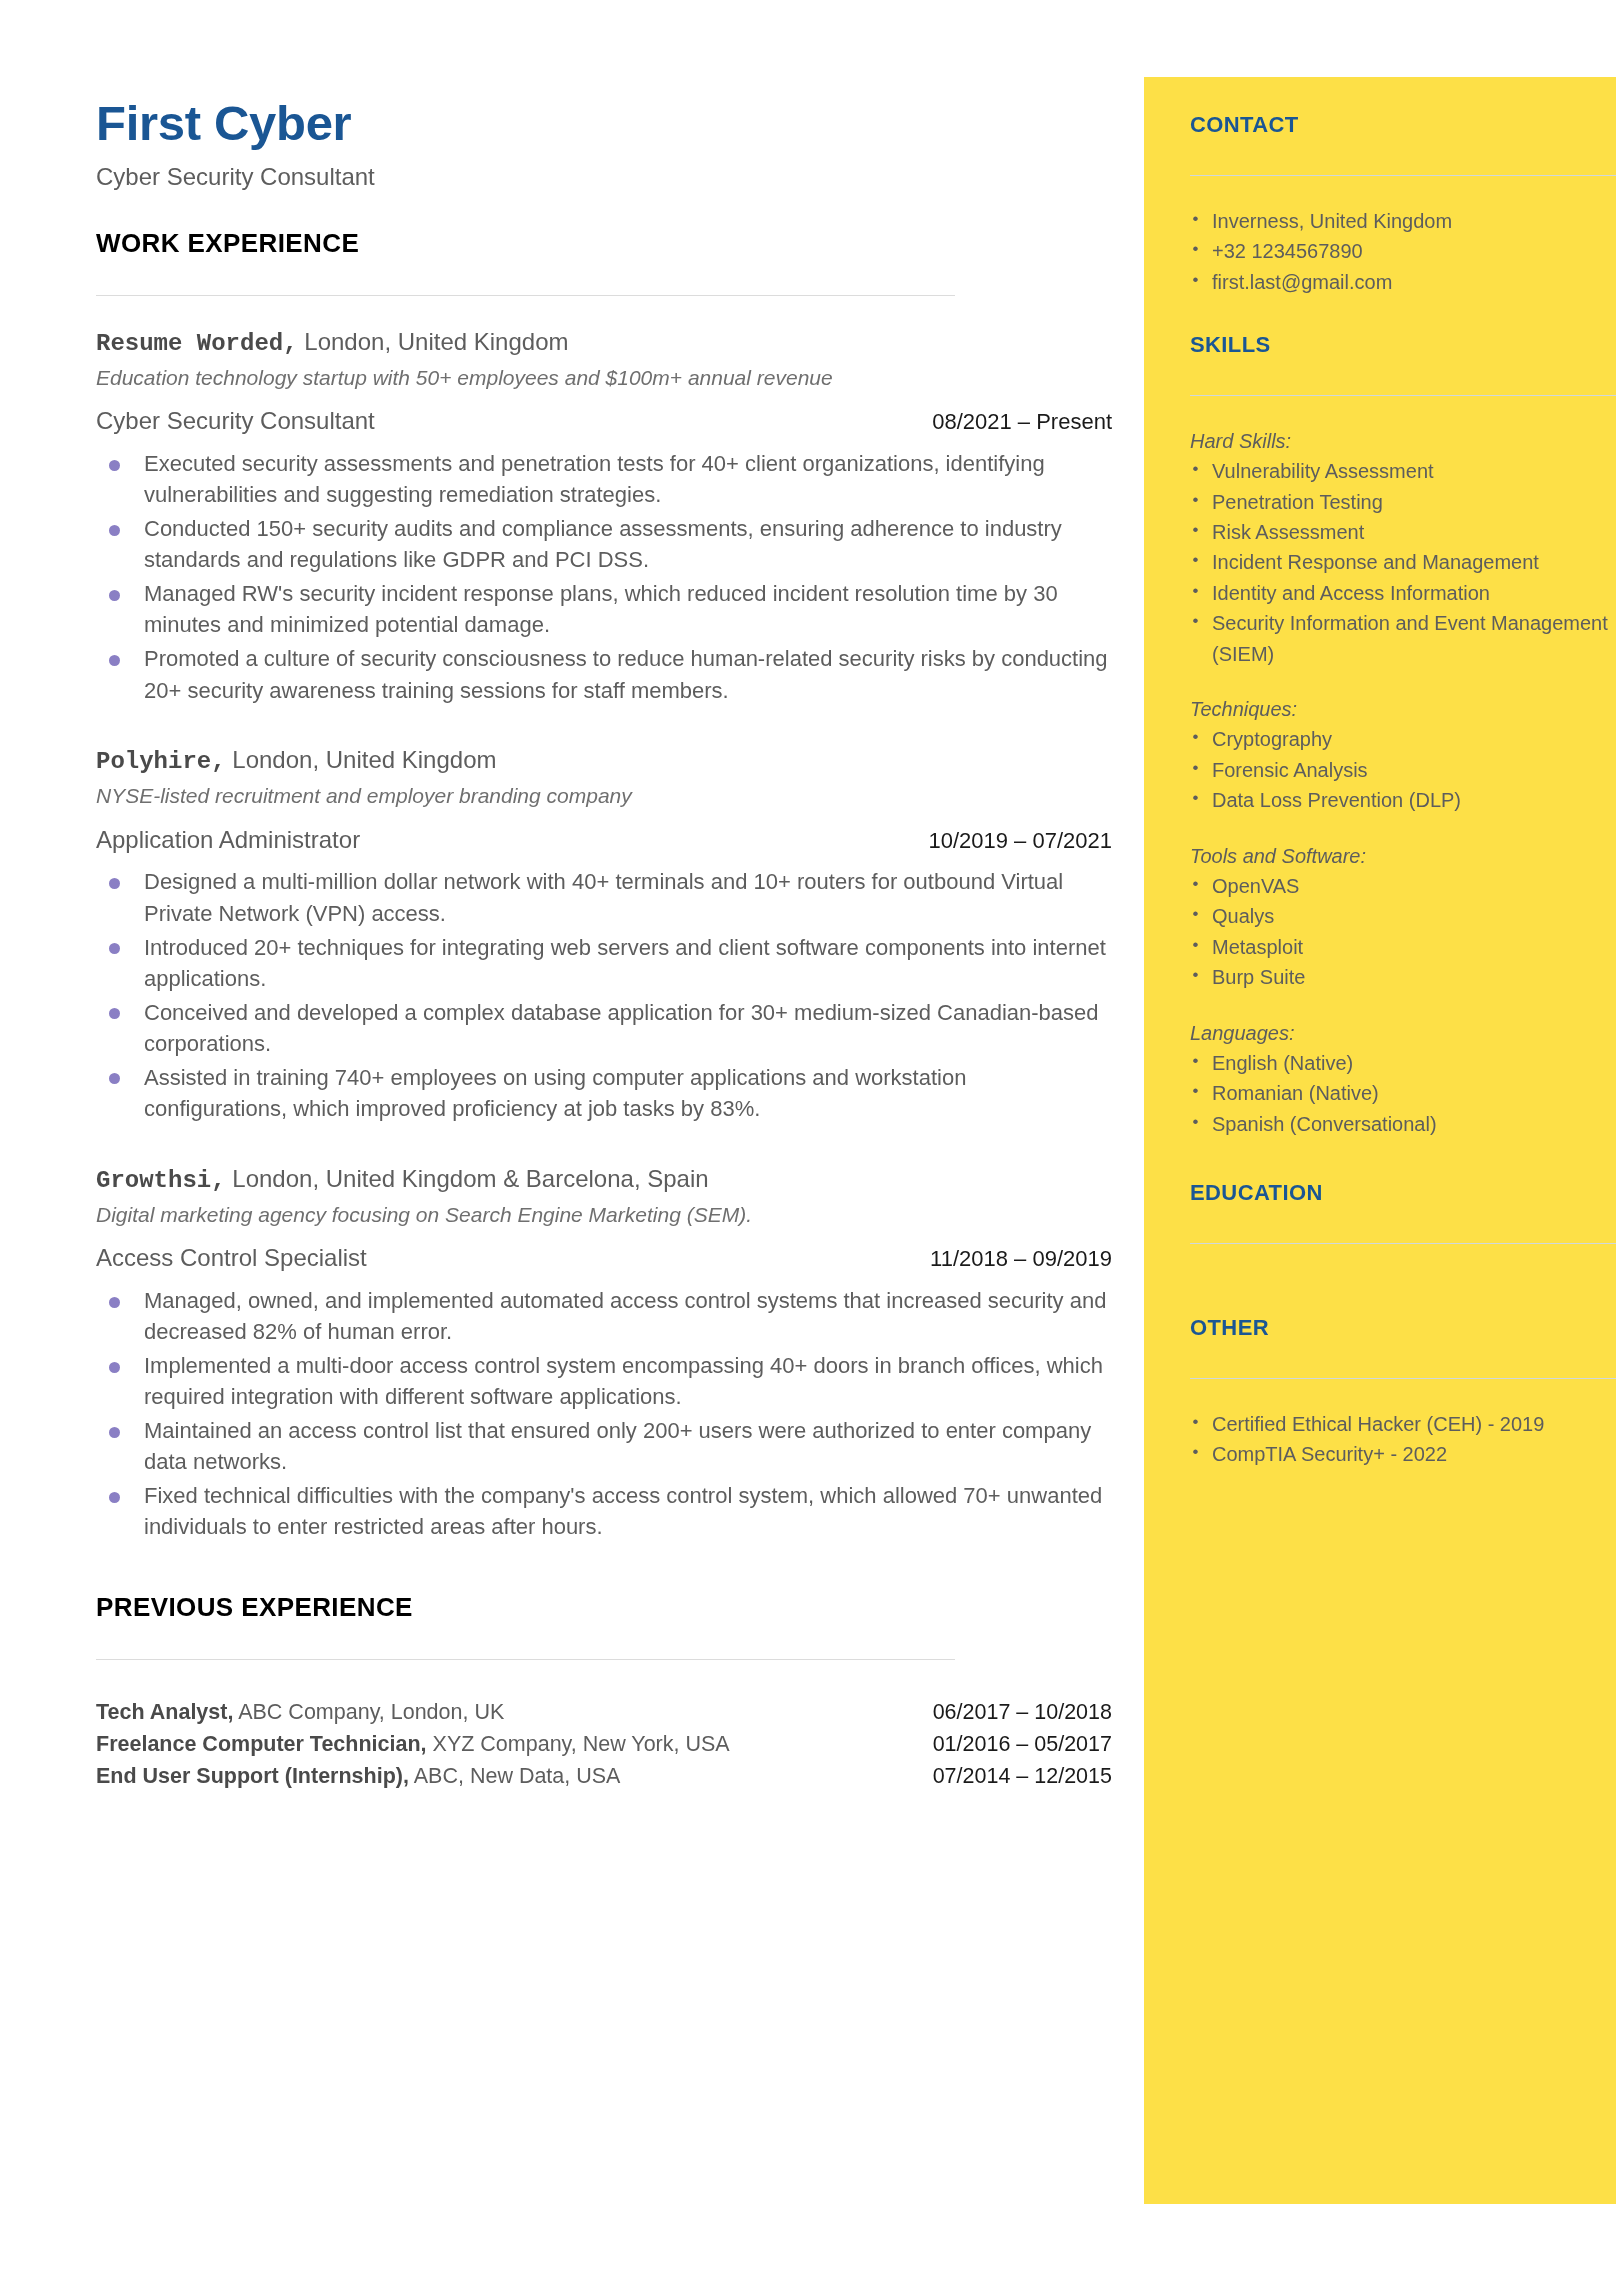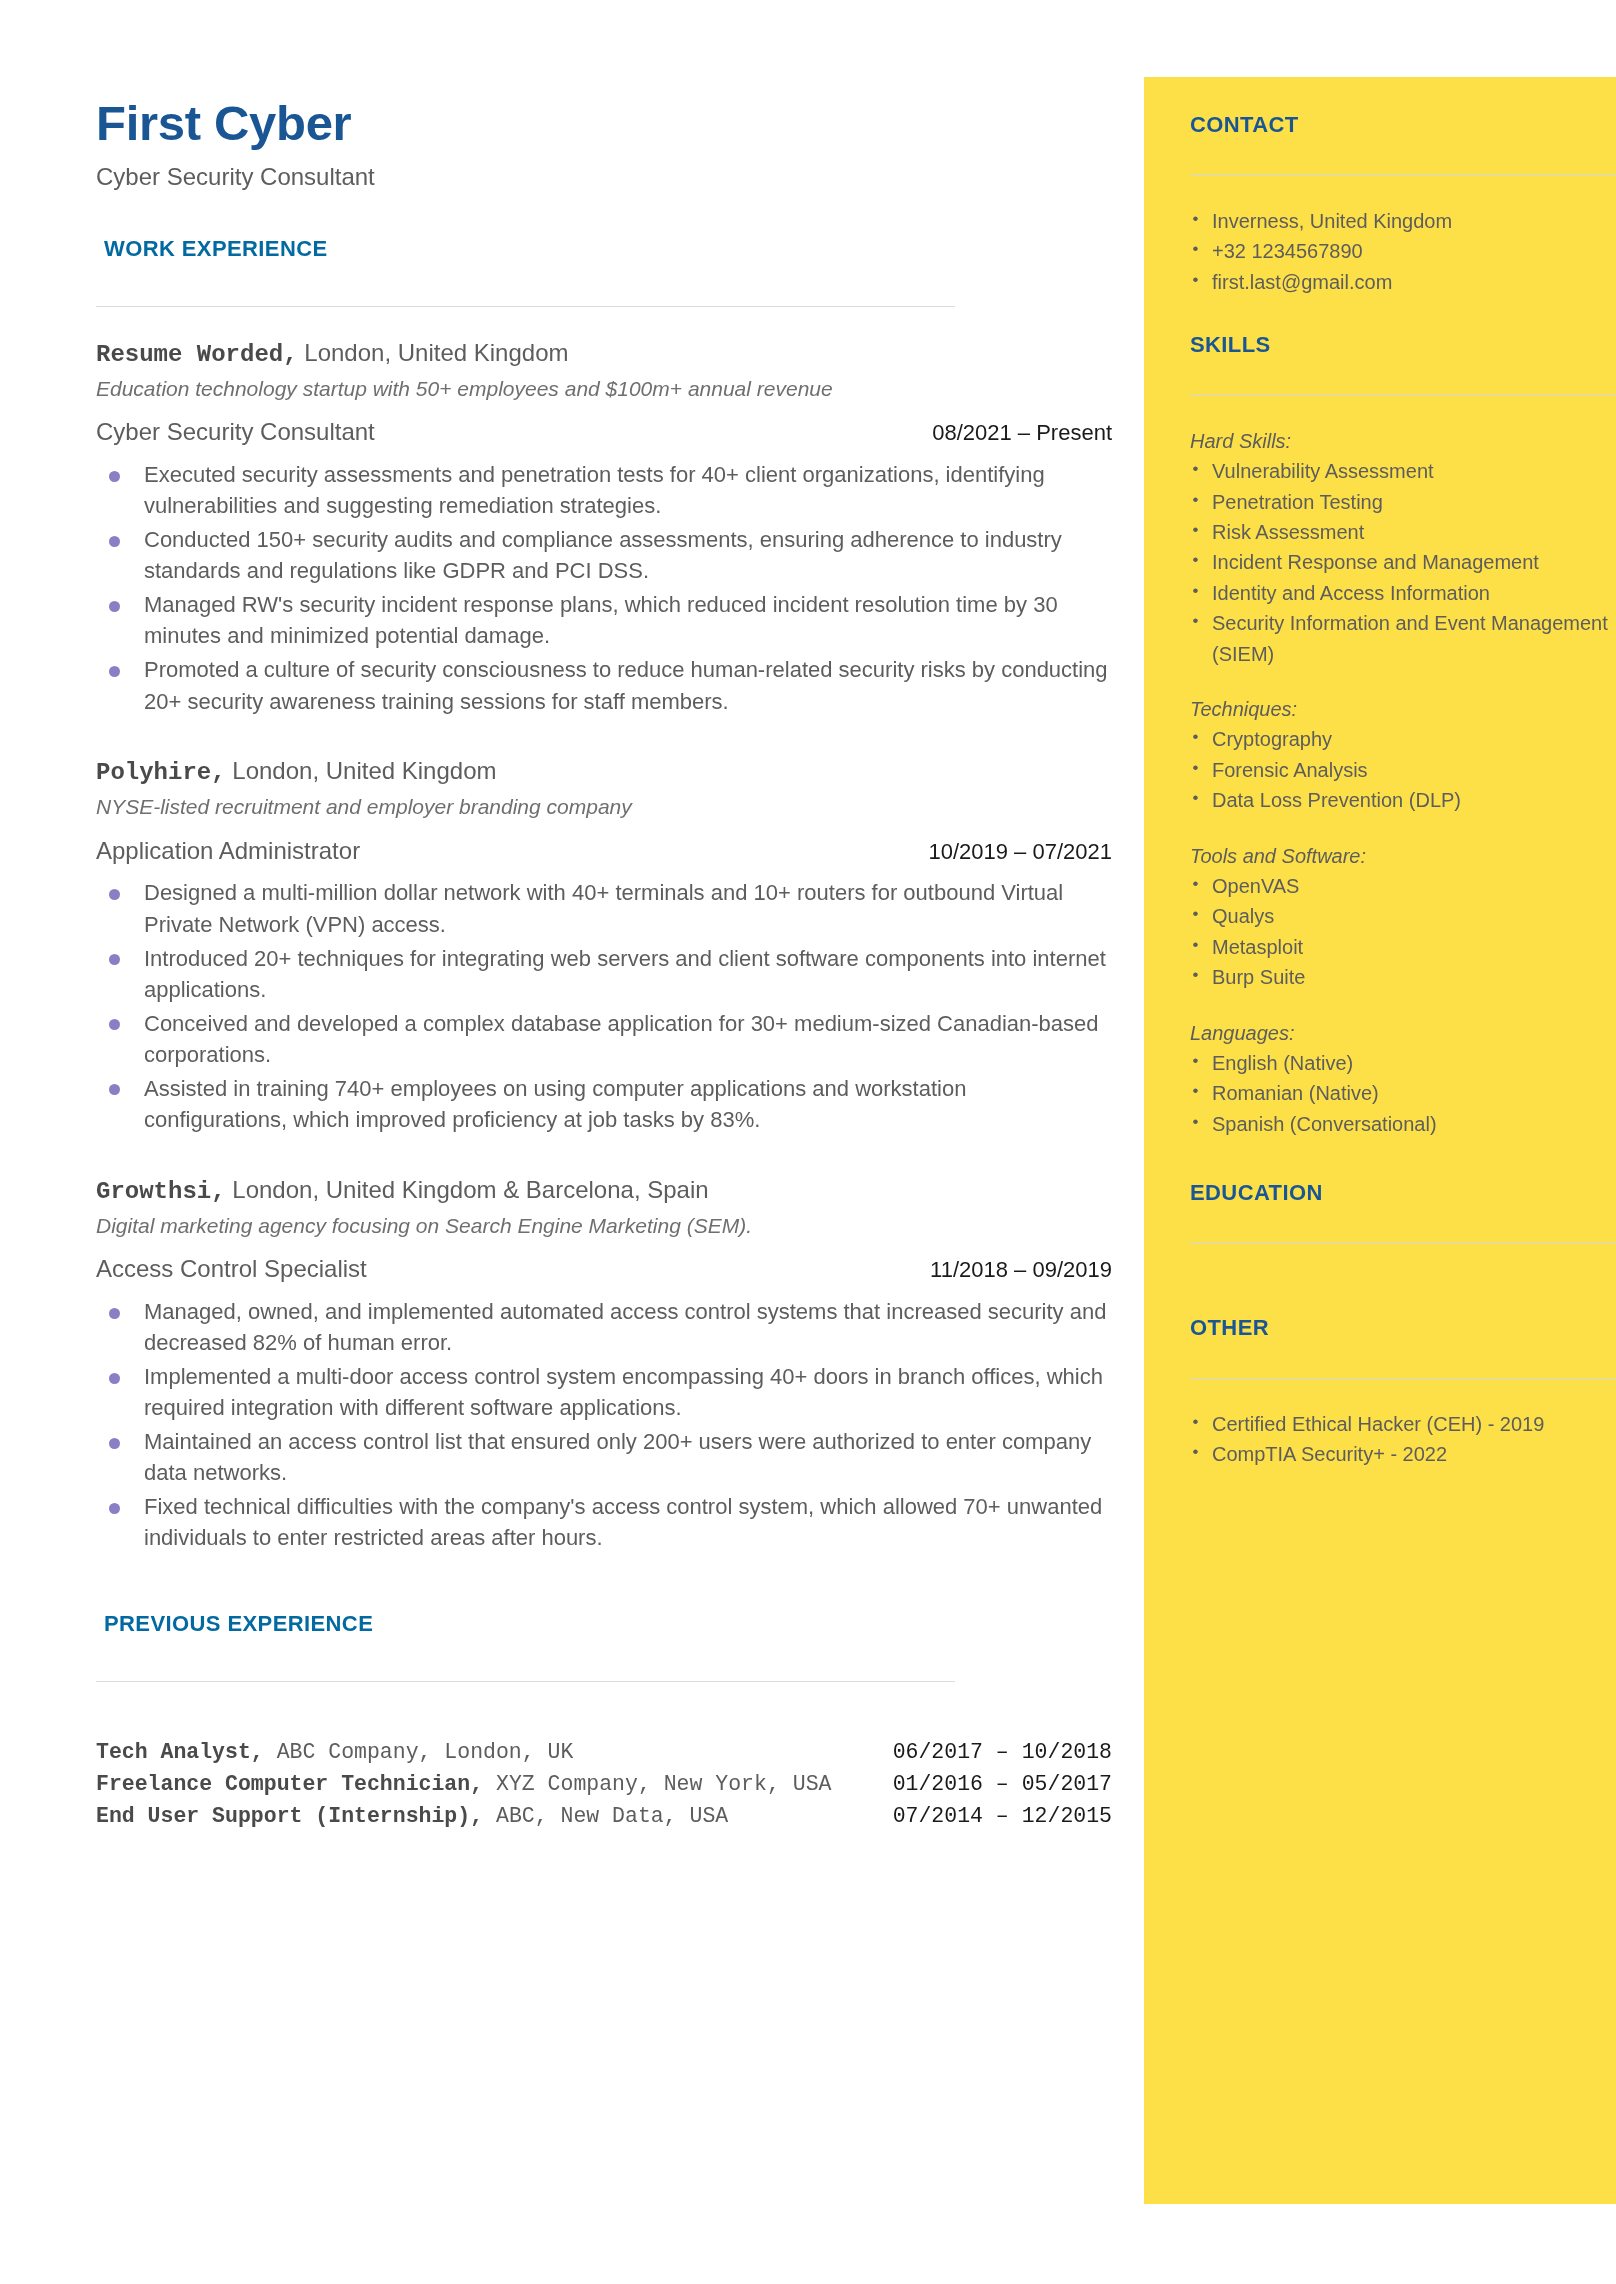--- a/index.html
+++ b/index.html
@@ -107,25 +107,25 @@
     margin: 0;
     letter-spacing: -0.3px;
   }
   .role {
     color: #5d5d5d;
     font-size: 24px;
     line-height: 1.3;
     margin: 11.7px 0 0 0;
   }
   .section-head {
-    color: #0369a1;
+    color: #000000;
     font-weight: bold;
-    font-size: 22px;
+    font-size: 26px;
     letter-spacing: 0.4px;
-    margin: 8px;
+    margin: 0;
   }
   .main-rule {
     height: 0.7px;
     background: #dcdcdc;
     width: 859px;
     margin: 0;
   }
   .company {
     font-size: 24px;
     color: #5d5d5d;
@@ -178,22 +178,21 @@
     content: "";
     position: absolute;
     left: 13px;
     top: 11.7px;
     width: 11px;
     height: 11px;
     border-radius: 50%;
     background: #8a7fc4;
   }
   .prev-rows {
-    margin-top: 54px;
-    font-family: Liberation Mono, monospace;
+    margin-top: 36px;
   }
   .prev-row {
     display: flex;
     justify-content: space-between;
     align-items: baseline;
     font-size: 21.5px;
     color: #5d5d5d;
     line-height: 1.5;
   }
   .prev-row b { color: #4a4a4a; font-weight: bold; }

